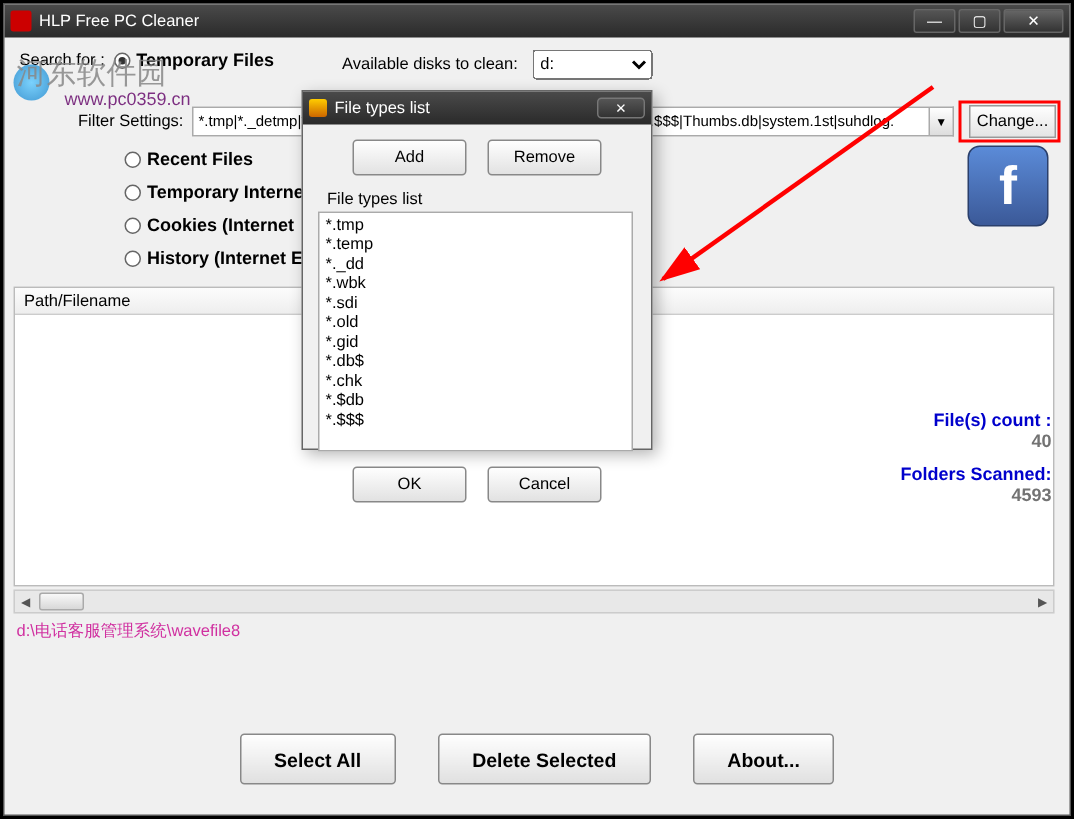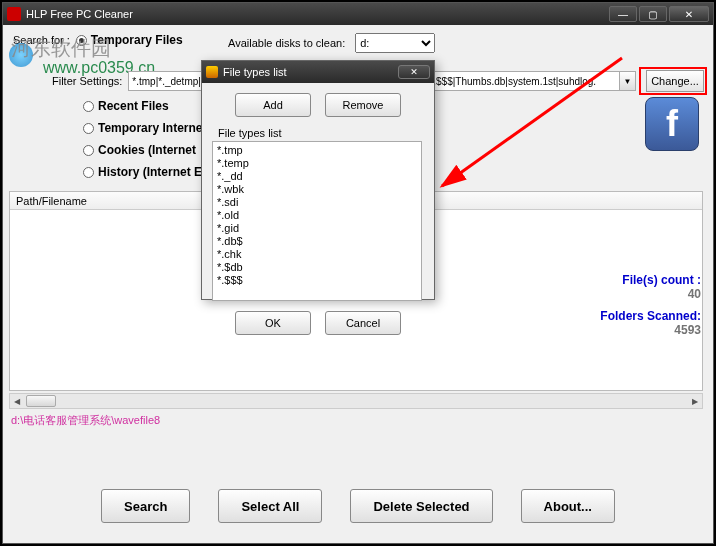--- a/index.html
+++ b/index.html
@@ -44,21 +44,21 @@
   .stats { position: absolute; right: 12px; top: 248px; text-align: right; font-size: 12px; }
   .stats .lab { color: #0000cc; font-weight: bold; }
   .stats .val { color: #737373; font-weight: bold; }
 
   .btnbar { position: absolute; left: 0; right: 0; bottom: 20px; display: flex; justify-content: center; gap: 28px; }
   .bigbtn { height: 34px; padding: 0 22px; background: linear-gradient(#fefefe,#e0e0e0); border: 1px solid #888; border-radius: 3px; font-size: 13px; font-weight: bold; cursor: pointer; }
 
   .fb { position: absolute; right: 14px; top: 72px; width: 54px; height: 54px; background: linear-gradient(#5b8bd8,#3b5998); border-radius: 8px; display: flex; align-items: center; justify-content: center; color: #fff; font: bold 36px Arial; border: 1px solid #2a3f6b; cursor: pointer; }
 
   .watermark { position: absolute; left: 8px; top: 10px; color: #888; font-size: 20px; font-family: "SimSun", serif; opacity: .85; pointer-events:none; }
-  .watermark2 { position: absolute; left: 40px; top: 34px; color: #15803d; font-size: 16px; opacity:.9; pointer-events:none;text-align:right; }
+  .watermark2 { position: absolute; left: 40px; top: 34px; color: #701a75; font-size: 12px; opacity:.9; pointer-events:none;text-align:right; }
   .wmicon { position:absolute; left:6px; top:18px; width:24px; height:24px; border-radius:50%; background:radial-gradient(circle,#6cf,#28c); opacity:.85; pointer-events:none;}
 
   
   .dialog { position: absolute; left: 201px; top: 60px; width: 234px; height: 240px; background: #f0f0f0; border: 1px solid #666; box-shadow: 3px 3px 10px rgba(0,0,0,.3); }
   .dlg-title { height: 22px; background: linear-gradient(#4a4a4a,#2a2a2a); display: flex; align-items: center; padding: 0 4px; }
   .dlg-title .dicon { width: 12px; height: 12px; background: linear-gradient(#fc0,#c60); border-radius: 2px; margin-right: 5px; }
   .dlg-title .t { color: #fff; font-size: 11px; flex: 1; }
   .dlg-close { width: 32px; height: 14px; background: linear-gradient(#555,#333); border: 1px solid #777; border-radius: 3px; display: flex; align-items: center; justify-content: center; color: #fff; font-size: 9px; cursor: pointer; }
   .dlg-body { padding: 10px; }
   .dlg-btnrow { display: flex; gap: 14px; justify-content: center; margin-bottom: 10px; }
@@ -147,21 +147,20 @@
 
     <div class="stats">
       <div class="lab">File(s) count :</div>
       <div class="val">40</div>
       <div style="height:8px"></div>
       <div class="lab">Folders Scanned:</div>
       <div class="val">4593</div>
     </div>
 
     <div class="btnbar">
-      <button class="bigbtn">Search</button>
       <button class="bigbtn">Select All</button>
       <button class="bigbtn">Delete Selected</button>
       <button class="bigbtn">About...</button>
     </div>
 
   </div>
 </div>
 
 <div class="dialog">
   <div class="dlg-title">

